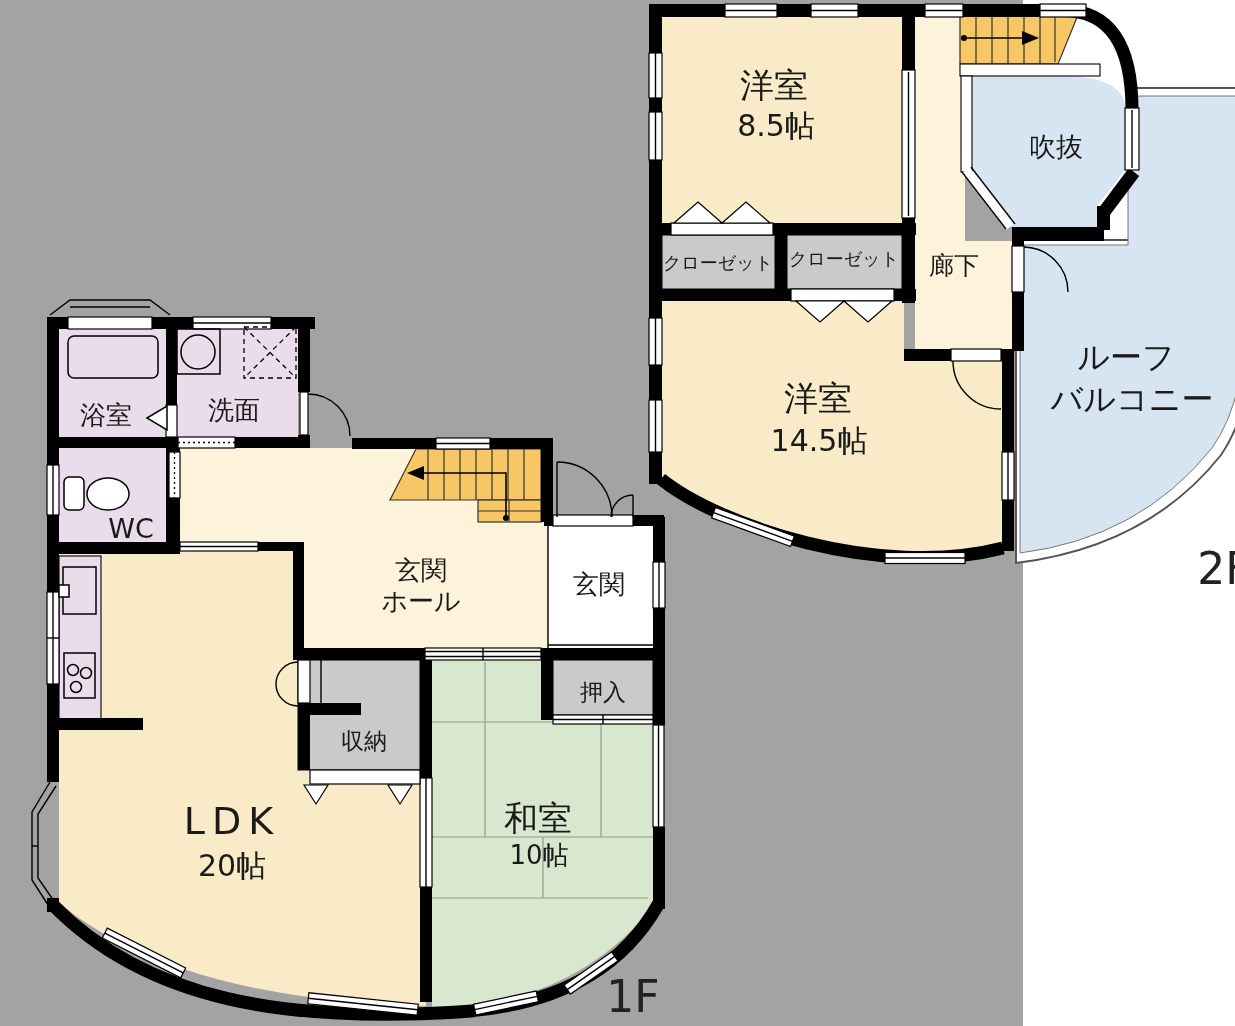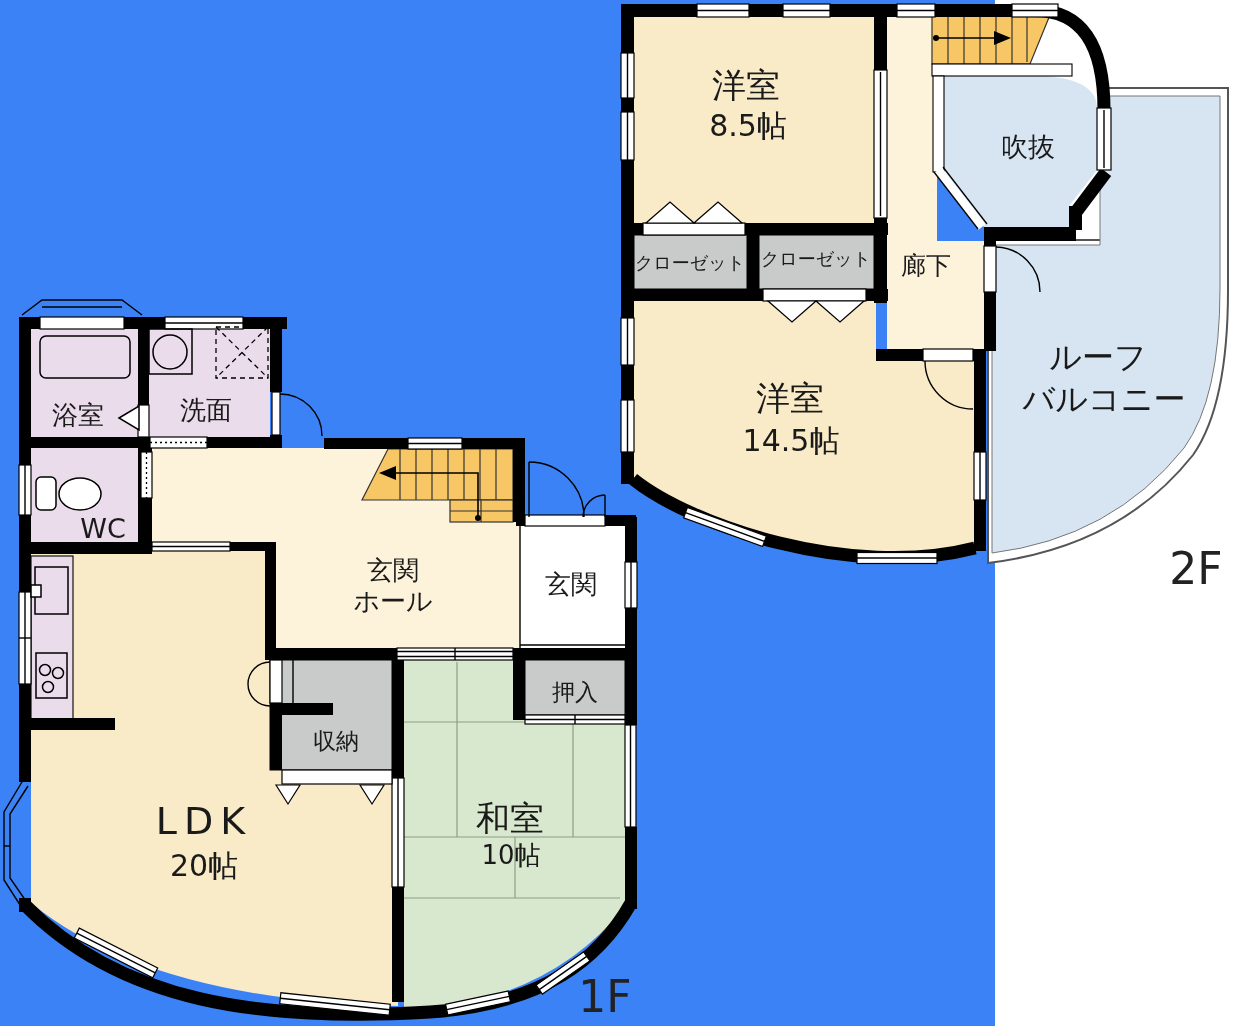--- a/index.html
+++ b/index.html
@@ -1,16 +1,16 @@
 <!DOCTYPE html>
 <html><head>
 <meta charset="utf-8">
 <style>
   html,body{margin:0;padding:0;background:#ffffff;}
-  .stage{width:995px;height:1026px;position:relative;background:#3b82f6;}
+  .stage{width:995px;height:1026px;position:relative;background:#a3a3a3;padding-left:28px;}
   svg{display:block;}
   .wall{fill:#000;}
   .wline{stroke:#000;stroke-width:13;fill:none;}
   .thin{stroke:#000;stroke-width:1.4;fill:none;}
   .win{fill:#fff;stroke:#000;stroke-width:1.2;}
   .door-arc{fill:none;stroke:#000;stroke-width:1.4;}
   .tread{stroke:#333;stroke-width:1.2;}
   .tatami{stroke:#8d9c88;stroke-width:1.2;}
   .fixture{fill:#fff;stroke:#000;stroke-width:1.5;}
   .fixture2{fill:none;stroke:#000;stroke-width:1.5;}

